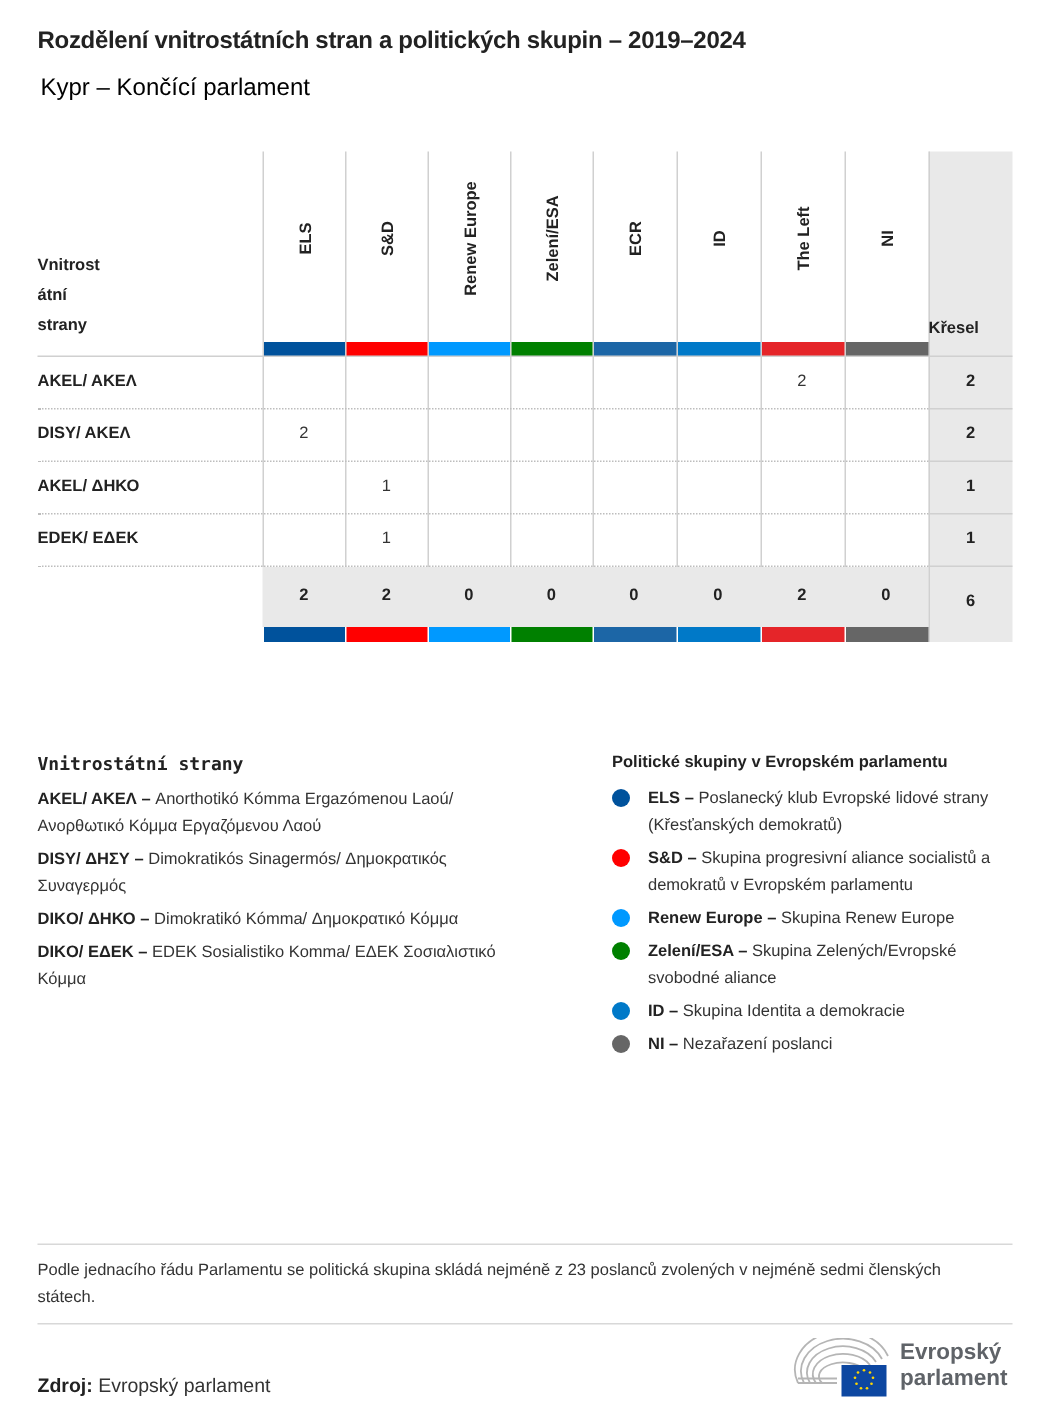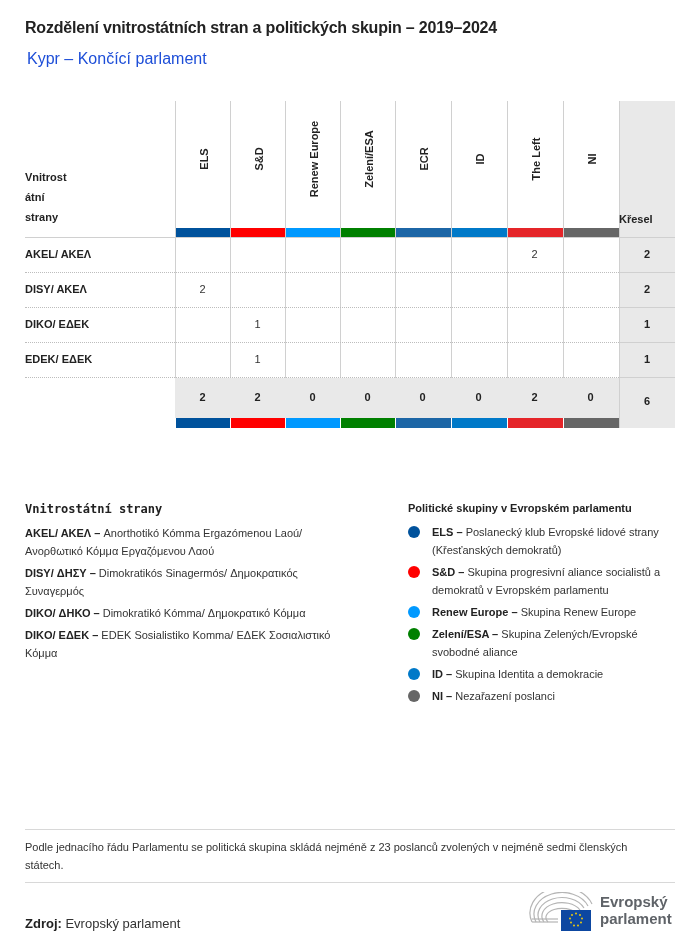--- a/index.html
+++ b/index.html
@@ -1,20 +1,20 @@
 <!DOCTYPE html>
 <html><head>
 <meta charset="utf-8">
 <style>
   * { box-sizing: border-box; margin: 0; padding: 0; }
   html, body { width: 700px; height: 950px; background: #ffffff; overflow: hidden; }
   body { font-family: "Liberation Sans", "DejaVu Sans", sans-serif; color: #1f1f1f; position: relative; }
 
   .title { position: absolute; left: 25px; top: 19px; font-size: 16px; font-weight: bold; letter-spacing: -0.2px; color: #222; }
-  .subtitle { position: absolute; left: 27px; top: 50px; font-size: 16px; color: #1d4ed8; }
+  .subtitle { position: absolute; left: 27px; top: 50px; font-size: 16px; color: #000000; }
 
   
   .tbl { position: absolute; left: 25px; top: 101px; width: 650px; height: 330px; }
   .col-line { position: absolute; top: 0; width: 1px; background: #d0d0d0; height: 277px; }
   .kresel-bg { position: absolute; left: 594px; top: 0; width: 56px; height: 327px; background: #e9e9e9; }
   .total-bg { position: absolute; left: 150px; top: 277px; width: 444px; height: 40px; background: #e9e9e9; }
   .hdr-label { position: absolute; left: 0; top: 66px; font-size: 11px; font-weight: bold; line-height: 20px; color: #222; }
   .kresel-label { position: absolute; left: 594px; top: 112px; width: 56px; font-size: 11px; font-weight: bold; color: #222; }
   .grp-head { position: absolute; top: 0; height: 127px; width: 55px; }
   .grp-head span { position: absolute; left: 50%; top: 58px; transform: translate(-50%, -50%) rotate(-90deg); white-space: nowrap; font-size: 11px; font-weight: bold; color: #222; }
@@ -137,21 +137,21 @@
     <div class="cell" style="left:370px"></div>
     <div class="cell" style="left:426px"></div>
     <div class="cell" style="left:482px"></div>
     <div class="cell" style="left:538px"></div>
     <div class="cell-k">2</div>
   </div>
   <div class="row-sep" style="top:206px"></div>
   <div class="row-sep-k" style="top:206px"></div>
 
   <div class="row" style="top:207px">
-    <div class="row-name">DIKO/ EΔEK</div>
+    <div class="row-name">AKEL/ ΔΗΚΟ</div>
     <div class="cell" style="left:150px"></div>
     <div class="cell" style="left:205px">1</div>
     <div class="cell" style="left:260px"></div>
     <div class="cell" style="left:315px"></div>
     <div class="cell" style="left:370px"></div>
     <div class="cell" style="left:426px"></div>
     <div class="cell" style="left:482px"></div>
     <div class="cell" style="left:538px"></div>
     <div class="cell-k">1</div>
   </div>

